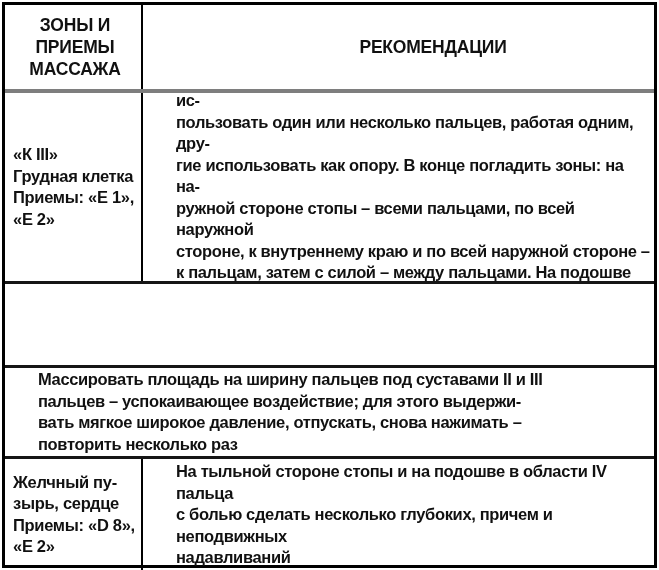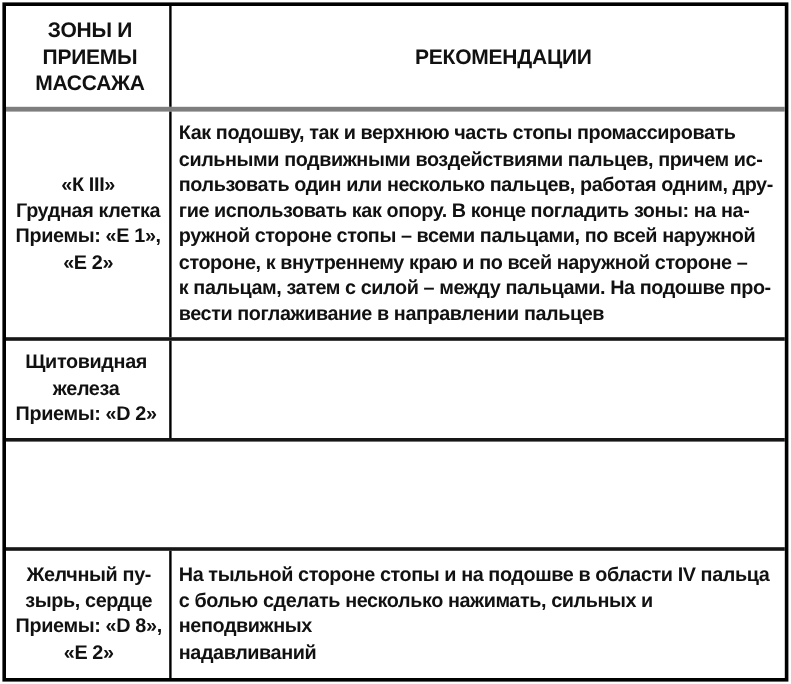--- a/index.html
+++ b/index.html
@@ -50,29 +50,30 @@
   }
   .cell.zone {
     width: 138px;
     flex: 0 0 138px;
     border-right: 2px solid #000000;
     padding: 2px 4px 2px 8px;
     font-size: 16.5px;
     line-height: 21.5px;
     letter-spacing: -0.3px;
     justify-content: flex-start;
-    text-align: center;
+    text-align: left;
   }
   .cell.reco {
     flex: 1 1 auto;
     padding: 2px 4px 2px 6px;
     font-size: 16.5px;
     line-height: 21.5px;
     letter-spacing: -0.35px;
     text-align: left;
+    margin-left: 27px;
   }
   .t-row.header .cell.zone,
   .t-row.header .cell.reco {
     justify-content: center;
     text-align: center;
     font-size: 17.5px;
     line-height: 22px;
     letter-spacing: -0.2px;
   }
 </style>
@@ -98,32 +99,33 @@
 сильными подвижными воздействиями пальцев, причем ис-
 пользовать один или несколько пальцев, работая одним, дру-
 гие использовать как опору. В конце погладить зоны: на на-
 ружной стороне стопы – всеми пальцами, по всей наружной
 стороне, к внутреннему краю и по всей наружной стороне –
 к пальцам, затем с силой – между пальцами. На подошве про-
 вести поглаживание в направлении пальцев</div>
     </div>
 
     <div class="t-row r2">
-      <div class="cell zone">Щитовидная
-железа
-Приемы: «D 2»</div>
     </div>
 
     <div class="t-row r3">
+      <div class="cell reco">Массировать площадь на ширину пальцев под суставами II и III
+пальцев – успокаивающее воздействие; для этого выдержи-
+вать мягкое широкое давление, отпускать, снова нажимать –
+повторить несколько раз</div>
     </div>
 
     <div class="t-row r4">
       <div class="cell zone">Желчный пу-
 зырь, сердце
 Приемы: «D 8»,
 «Е 2»</div>
       <div class="cell reco">На тыльной стороне стопы и на подошве в области IV пальца
-с болью сделать несколько нажимать, сильных и неподвижных
+с болью сделать несколько глубоких, причем и неподвижных
 надавливаний</div>
     </div>
 
   </div>
 </div>
 
 </body></html>

